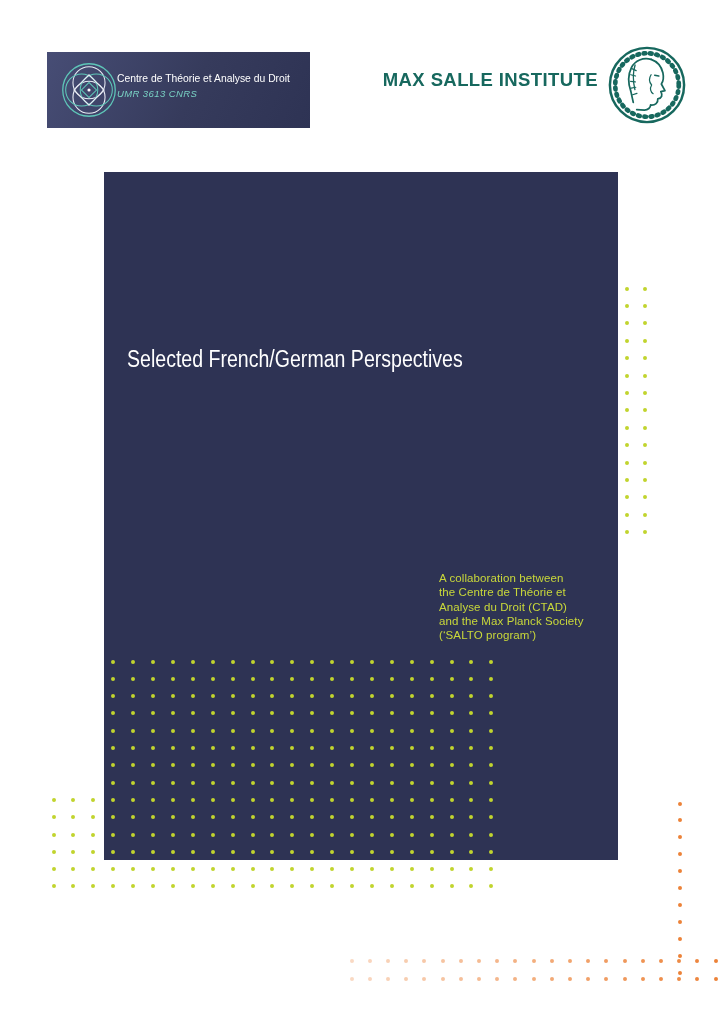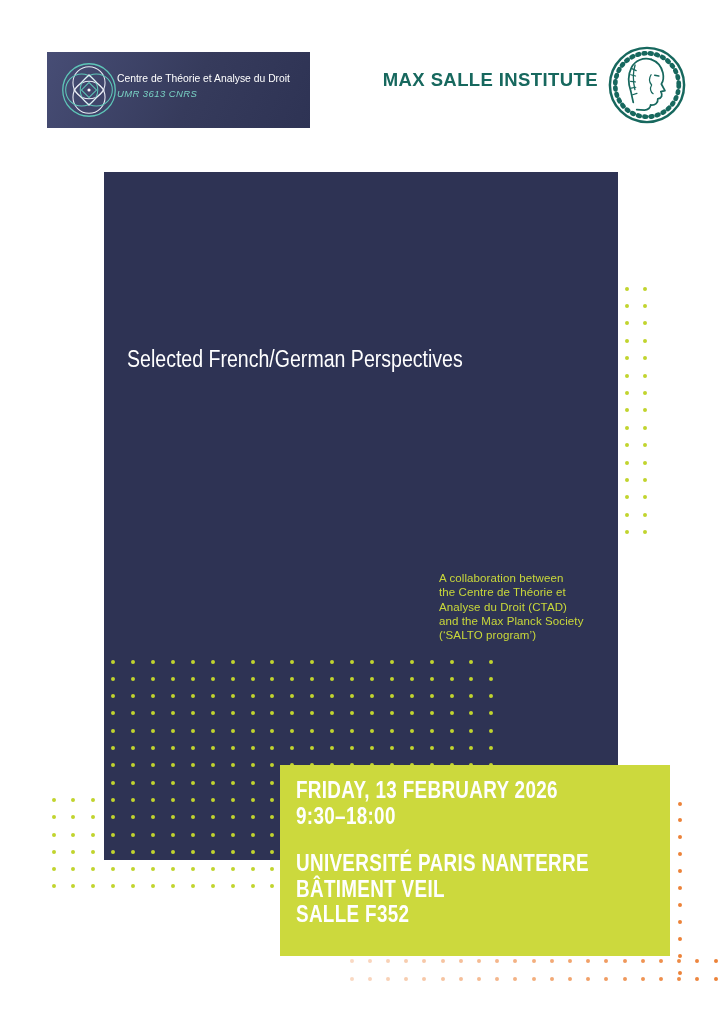--- a/index.html
+++ b/index.html
@@ -503,23 +503,14 @@
       <div class="dot" style="left: 658.9px; top: 958.5px; border-color: rgb(236, 130, 56); opacity: 0.895;"></div>
       <div class="dot" style="left: 658.9px; top: 976.5px; border-color: rgb(236, 130, 56); opacity: 0.895;"></div>
       <div class="dot" style="left: 677.1px; top: 958.5px; border-color: rgb(236, 130, 56); opacity: 0.93;"></div>
       <div class="dot" style="left: 677.1px; top: 976.5px; border-color: rgb(236, 130, 56); opacity: 0.93;"></div>
       <div class="dot" style="left: 695.3px; top: 958.5px; border-color: rgb(236, 130, 56); opacity: 0.965;"></div>
       <div class="dot" style="left: 695.3px; top: 976.5px; border-color: rgb(236, 130, 56); opacity: 0.965;"></div>
       <div class="dot" style="left: 713.5px; top: 958.5px; border-color: rgb(236, 130, 56); opacity: 1;"></div>
       <div class="dot" style="left: 713.5px; top: 976.5px; border-color: rgb(236, 130, 56); opacity: 1;"></div>
     </div>
 
-  <div class="event-box">
-    <div class="event-inner">
-      <div class="event-datetime">FRIDAY, 13 FEBRUARY 2026
-9:30–18:00</div>
-      <div class="event-location">UNIVERSITÉ PARIS NANTERRE
-BÂTIMENT VEIL
-SALLE F352</div>
-    </div>
-  </div>
 
 </div>
 
 </body></html>

